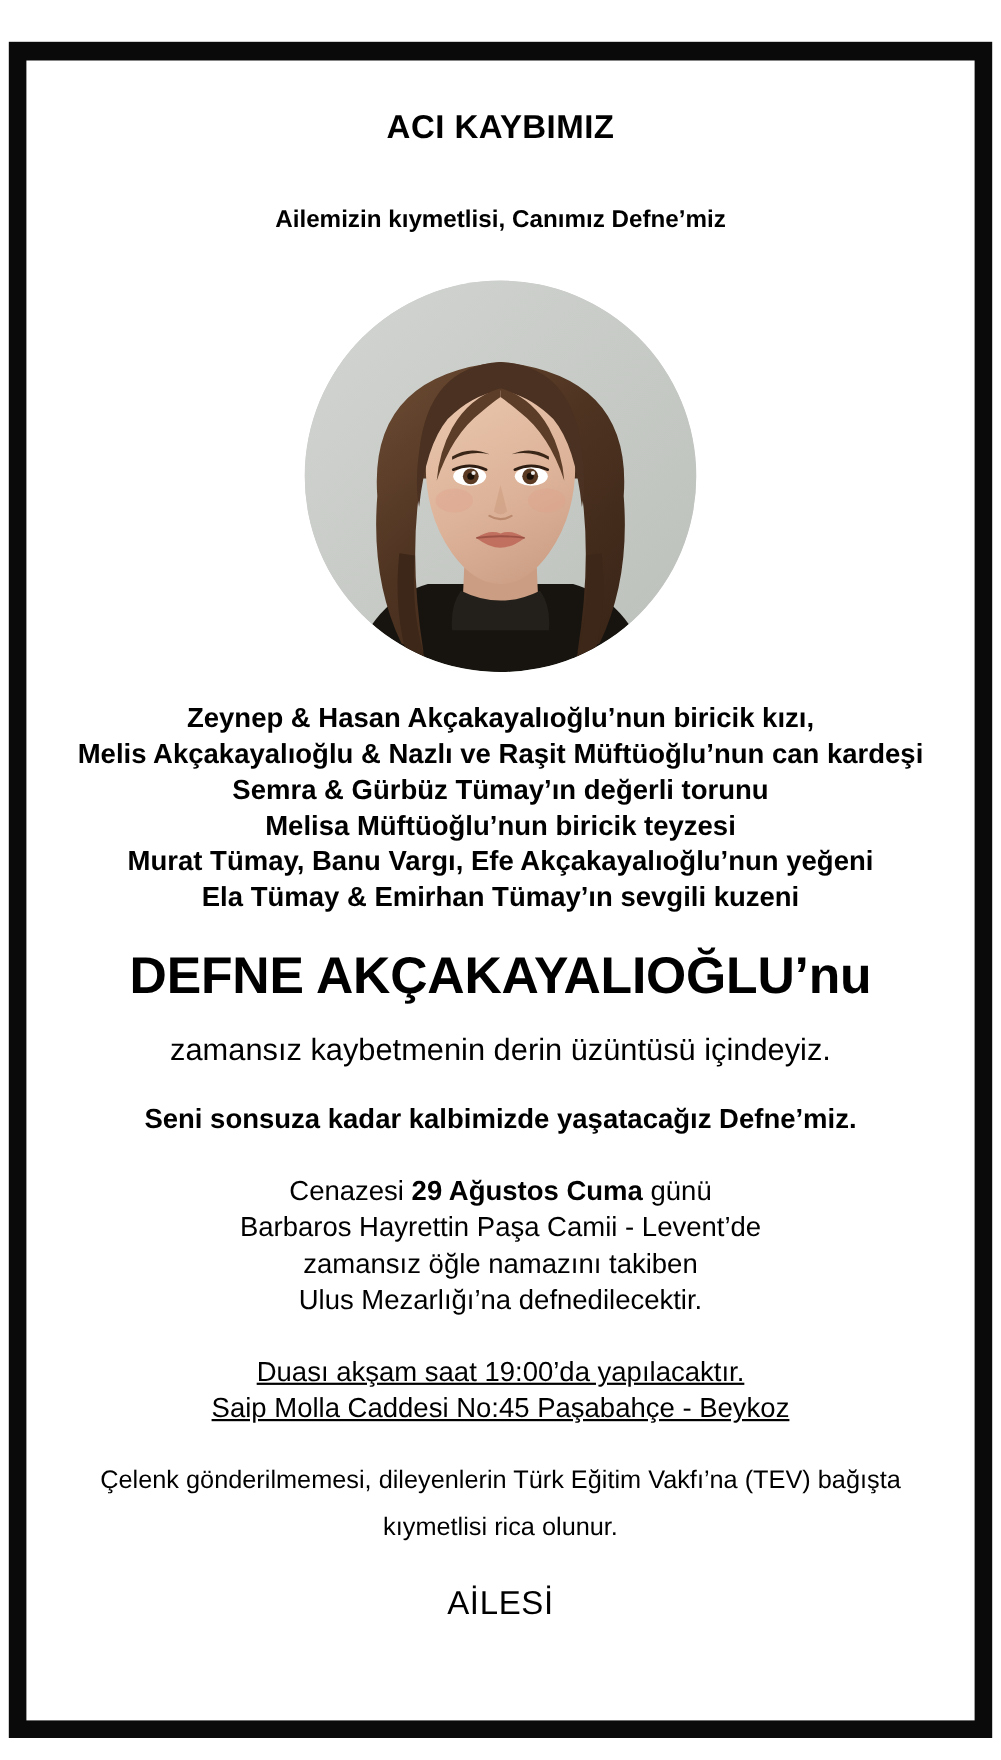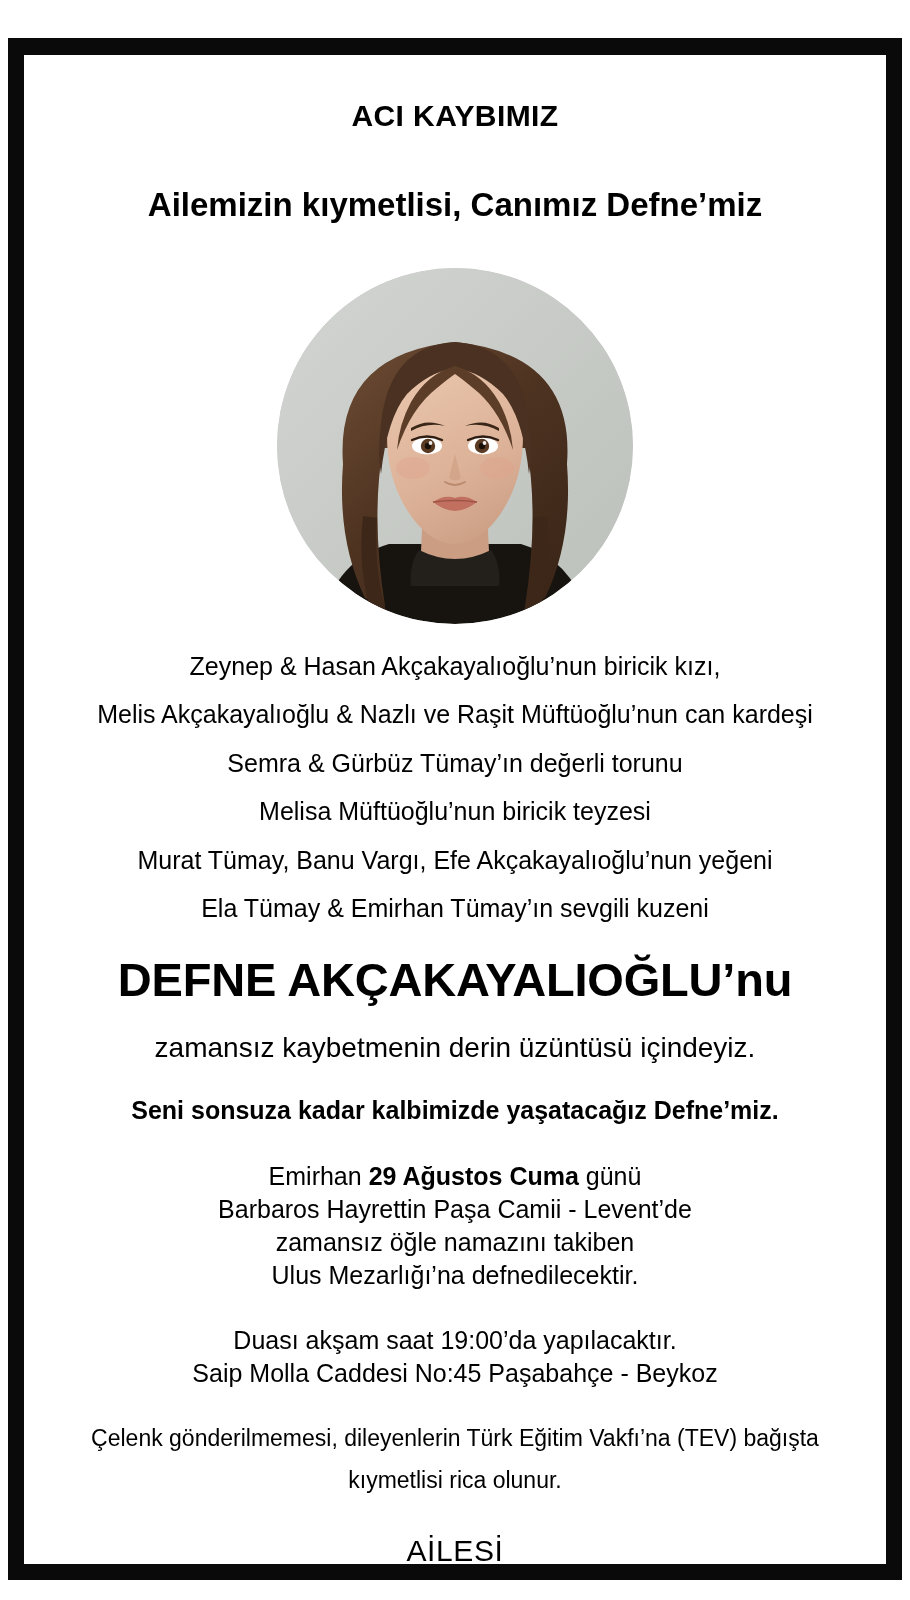--- a/index.html
+++ b/index.html
@@ -47,21 +47,21 @@
 
   .heading-primary {
     font-size: 30px;
     font-weight: 700;
     letter-spacing: 0.4px;
     line-height: 1.1;
     margin: 0;
   }
 
   .heading-secondary {
-    font-size: 33px;
+    font-size: 22px;
     font-weight: 700;
     line-height: 1.15;
     margin: 54px 0 0 0;
   }
 
   
   .portrait-wrap {
     margin: 44px auto 0 auto;
     width: 356px;
     height: 356px;
@@ -75,21 +75,21 @@
     position: relative;
   }
   .portrait-svg { display: block; width: 100%; height: 100%; }
 
   .relations-block {
     margin: 26px 0 0 0;
     font-size: 25px;
     line-height: 1.30;
     font-weight: 400;
   }
-  .relations-line { margin: 16px; white-space: nowrap; }
+  .relations-line { margin: 0; white-space: nowrap; font-weight: bold; }
 
   .deceased-name {
     margin: 30px 0 0 0;
     font-size: 47px;
     font-weight: 700;
     letter-spacing: -0.2px;
     line-height: 1.08;
     white-space: nowrap;
   }
 
@@ -114,20 +114,21 @@
     font-weight: 400;
   }
   .service-line { margin: 0; white-space: nowrap; }
   .service-line b { font-weight: 700; }
 
   .prayer-block {
     margin: 32px 0 0 0;
     font-size: 25px;
     line-height: 1.32;
     font-weight: 400;
+    text-decoration: underline;
   }
   .prayer-line { margin: 0; white-space: nowrap; }
 
   .donation-block {
     margin: 34px 0 0 0;
     font-size: 23px;
     line-height: 1.30;
     font-weight: 400;
   }
   .donation-line { margin: 12px; white-space: nowrap; }
@@ -237,21 +238,21 @@
         <p class="relations-line">Ela Tümay &amp; Emirhan Tümay’ın sevgili kuzeni</p>
       </div>
 
       <p class="deceased-name">DEFNE AKÇAKAYALIOĞLU’nu</p>
 
       <p class="grief-line">zamansız kaybetmenin derin üzüntüsü içindeyiz.</p>
 
       <p class="memorial-line">Seni sonsuza kadar kalbimizde yaşatacağız Defne’miz.</p>
 
       <div class="service-block">
-        <p class="service-line"><span>Emirhan </span><b>29 Ağustos Cuma</b><span> günü</span></p>
+        <p class="service-line"><span>Cenazesi </span><b>29 Ağustos Cuma</b><span> günü</span></p>
         <p class="service-line">Barbaros Hayrettin Paşa Camii - Levent’de</p>
         <p class="service-line">zamansız öğle namazını takiben</p>
         <p class="service-line">Ulus Mezarlığı’na defnedilecektir.</p>
       </div>
 
       <div class="prayer-block">
         <p class="prayer-line">Duası akşam saat 19:00’da yapılacaktır.</p>
         <p class="prayer-line">Saip Molla Caddesi No:45 Paşabahçe - Beykoz</p>
       </div>
 

